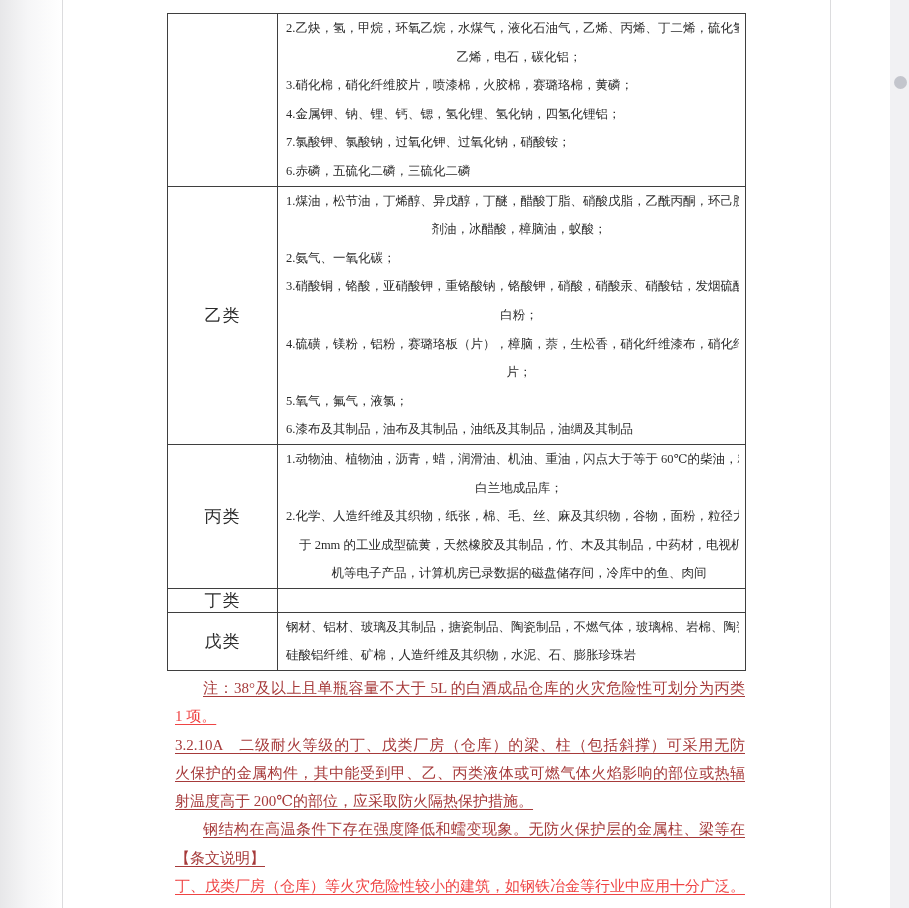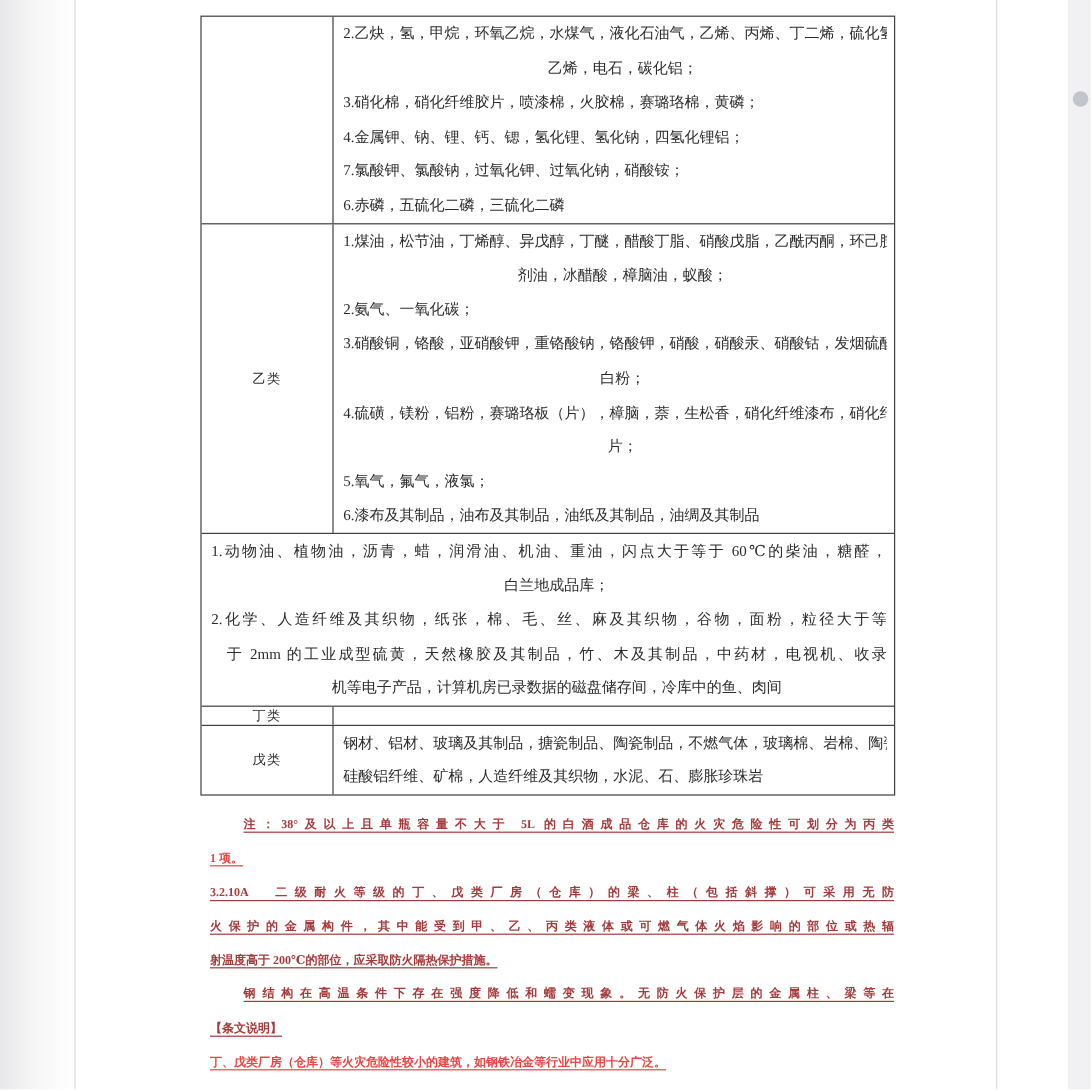--- a/index.html
+++ b/index.html
@@ -20,33 +20,33 @@
 
   .fire-table{
     position:absolute;left:167px;top:13px;width:577px;
     border:1px solid #3f3f3f;
   }
   .trow{display:flex;border-bottom:1px solid #3f3f3f;}
   .trow:last-child{border-bottom:none;}
   .cat-cell{
     width:109px;flex:0 0 109px;border-right:1px solid #3f3f3f;
     display:flex;align-items:center;justify-content:center;
-    font-size:11px;color:#2b2b2b;letter-spacing:1px;
+    font-size:17px;color:#2b2b2b;letter-spacing:1px;
   }
   .content-cell{flex:1;padding:0 6px 0 8px;min-width:0;}
   .tline{
     font-size:12.5px;line-height:28.6px;color:#2b2b2b;
     white-space:nowrap;overflow:hidden;
   }
   .tline.ind{padding-left:13px;text-align:center;}
   .just{text-align:justify;text-align-last:justify;}
 
   .notes{position:absolute;left:175px;top:674px;width:570px;}
   .nline{
-    font-size:10px;font-weight:700;line-height:28.3px;
+    font-size:15px;font-weight:400;line-height:28.3px;
     text-decoration:underline;text-underline-offset:3px;text-decoration-thickness:1px;
     white-space:nowrap;overflow:hidden;
   }
   .nline.ind{padding-left:28px;}
 </style>
 </head>
 <body>
 
 <div class="left-shade"></div>
 <div class="page-edge left"></div>
@@ -72,20 +72,21 @@
         <div class="tline">2.氨气、一氧化碳；</div>
         <div class="tline just">3.硝酸铜，铬酸，亚硝酸钾，重铬酸钠，铬酸钾，硝酸，硝酸汞、硝酸钴，发烟硫酸，漂</div>
         <div class="tline ind">白粉；</div>
         <div class="tline just">4.硫磺，镁粉，铝粉，赛璐珞板（片），樟脑，萘，生松香，硝化纤维漆布，硝化纤维色</div>
         <div class="tline ind">片；</div>
         <div class="tline">5.氧气，氟气，液氯；</div>
         <div class="tline">6.漆布及其制品，油布及其制品，油纸及其制品，油绸及其制品</div>
       </div>
     </div>
     <div class="trow">
+      <div class="cat-cell">丙类</div>
       <div class="content-cell">
         <div class="tline just">1.动物油、植物油，沥青，蜡，润滑油、机油、重油，闪点大于等于 60℃的柴油，糖醛，</div>
         <div class="tline ind">白兰地成品库；</div>
         <div class="tline just">2.化学、人造纤维及其织物，纸张，棉、毛、丝、麻及其织物，谷物，面粉，粒径大于等</div>
         <div class="tline ind just">于 2mm 的工业成型硫黄，天然橡胶及其制品，竹、木及其制品，中药材，电视机、收录</div>
         <div class="tline ind">机等电子产品，计算机房已录数据的磁盘储存间，冷库中的鱼、肉间</div>
       </div>
     </div>
     <div class="trow">
       <div class="cat-cell">丁类</div>

